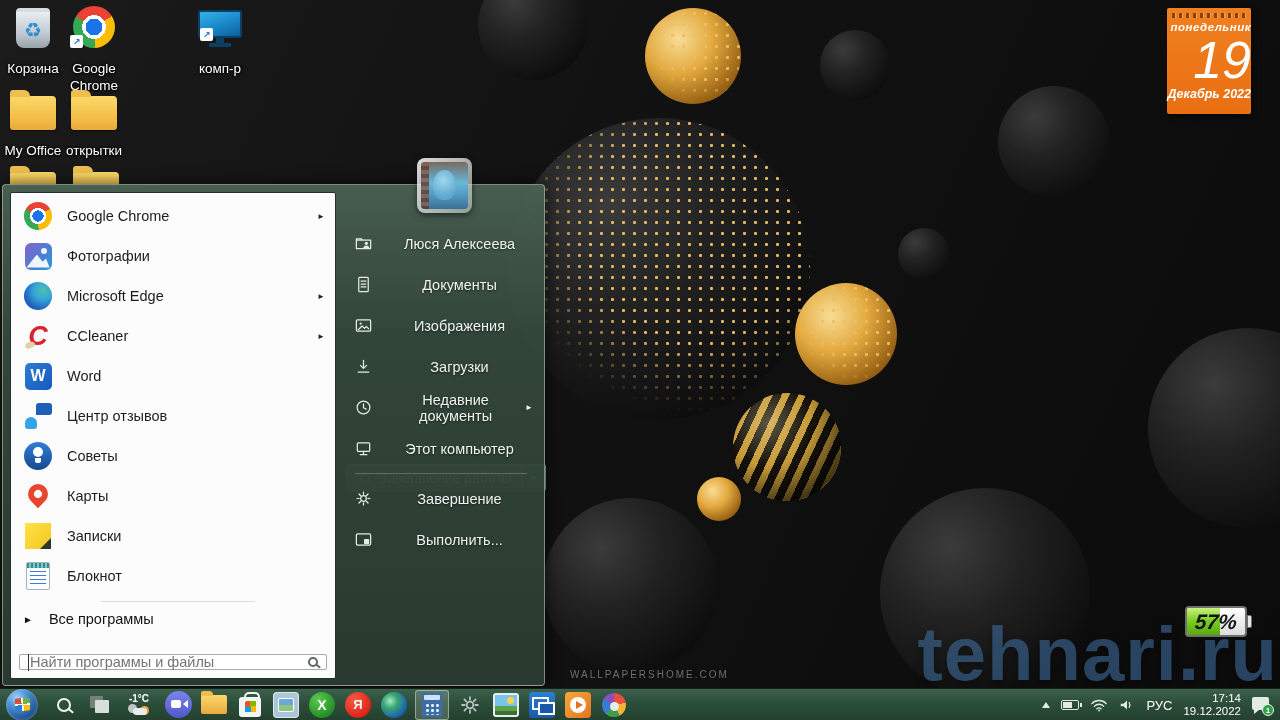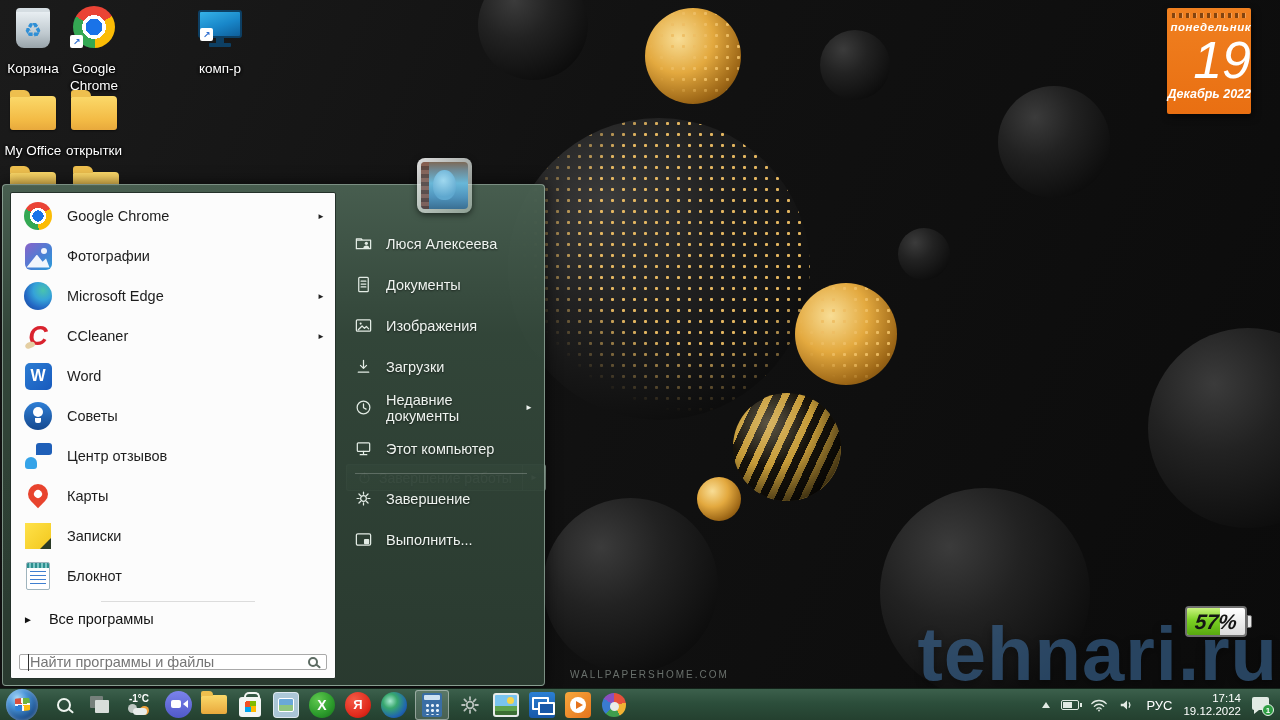--- a/index.html
+++ b/index.html
@@ -145,21 +145,21 @@
     border-left:11px solid transparent; border-bottom:11px solid #2a3b26; }
   .ic-notepad { width:24px; height:28px; background:#fff; border:1px solid #9fb4bd; border-radius:2px;
     position:relative; overflow:hidden; }
   .ic-notepad::before { content:''; position:absolute; left:0; right:0; top:0; height:5px;
     background:repeating-linear-gradient(90deg,#2e8f8f 0 2px, #7fc7c7 2px 4px); }
   .ic-notepad::after { content:''; position:absolute; left:3px; right:3px; top:8px; height:14px;
     background:repeating-linear-gradient(180deg, #3f7fd0 0 1.5px, transparent 1.5px 4px); }
 
   
   .sm-right { position:absolute; left:338px; top:0; width:200px; height:100%; padding-top:38px; }
-  .r-item { height:41px; display:flex; align-items:center; padding:0 8px 0 12px; }
+  .r-item { height:41px; display:flex; align-items:center; padding:0 8px 0 12px;text-align:center; }
   .ric { width:20px; height:20px; margin-right:13px; flex:0 0 20px; display:flex;
          align-items:center; justify-content:center; }
   .ric svg { stroke:#e3ece5; fill:none; stroke-width:1.3; stroke-linecap:round; stroke-linejoin:round; }
   .r-lbl { flex:1; font-size:14.5px; color:#eef3ef; text-shadow:0 1px 2px rgba(0,0,0,.55); }
   .r-arrow { font-size:8px; color:#eef3ef; }
   .r-div { height:1px; background:rgba(255,255,255,.22); margin:4px 14px 4px 14px; }
   .avatar { position:absolute; left:417px; top:158px; width:55px; height:55px; border-radius:8px;
             background:linear-gradient(135deg,rgba(255,255,255,.85),rgba(190,205,195,.6));
             box-shadow:0 2px 6px rgba(0,0,0,.55); padding:4px; z-index:30; }
   .avatar .face { width:100%; height:100%; border-radius:4px; position:relative; overflow:hidden;
@@ -393,29 +393,29 @@
       <span class="l-arrow">►</span>
     </div>
     <div class="l-item">
       <span class="lic">
           <span class="ic-word">W</span>
         </span>
       <span class="l-lbl">Word</span>
     </div>
     <div class="l-item">
       <span class="lic">
+          <span class="ic-feedback"></span>
+        </span>
+      <span class="l-lbl">Центр отзывов</span>
+    </div>
+    <div class="l-item">
+      <span class="lic">
           <span class="ic-tips"></span>
         </span>
       <span class="l-lbl">Советы</span>
-    </div>
-    <div class="l-item">
-      <span class="lic">
-          <span class="ic-feedback"></span>
-        </span>
-      <span class="l-lbl">Центр отзывов</span>
     </div>
     <div class="l-item">
       <span class="lic">
           <span class="ic-maps"></span>
         </span>
       <span class="l-lbl">Карты</span>
     </div>
     <div class="l-item">
       <span class="lic">
           <span class="ic-notes"></span>

